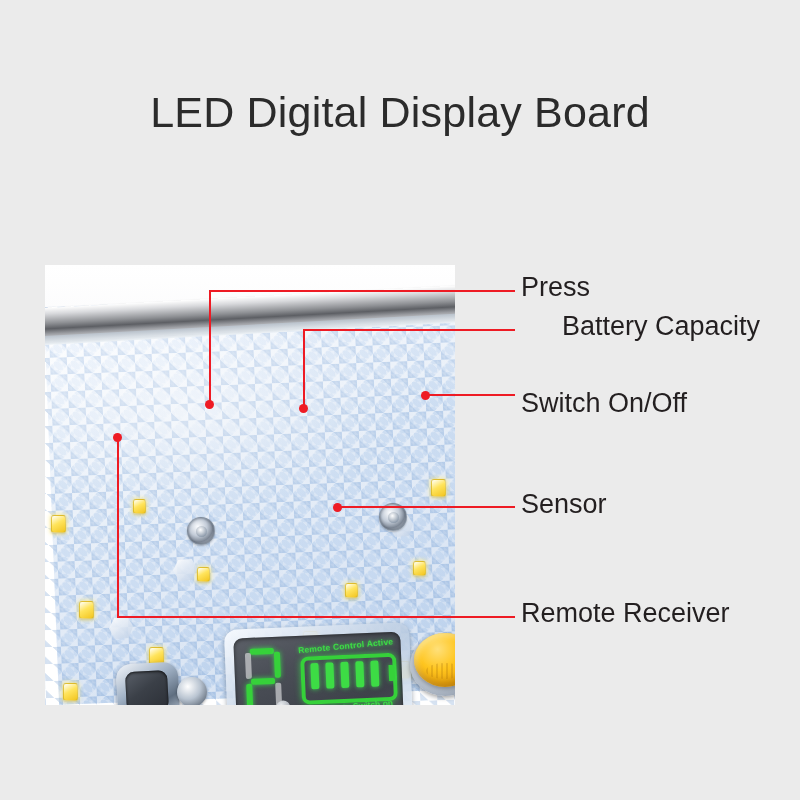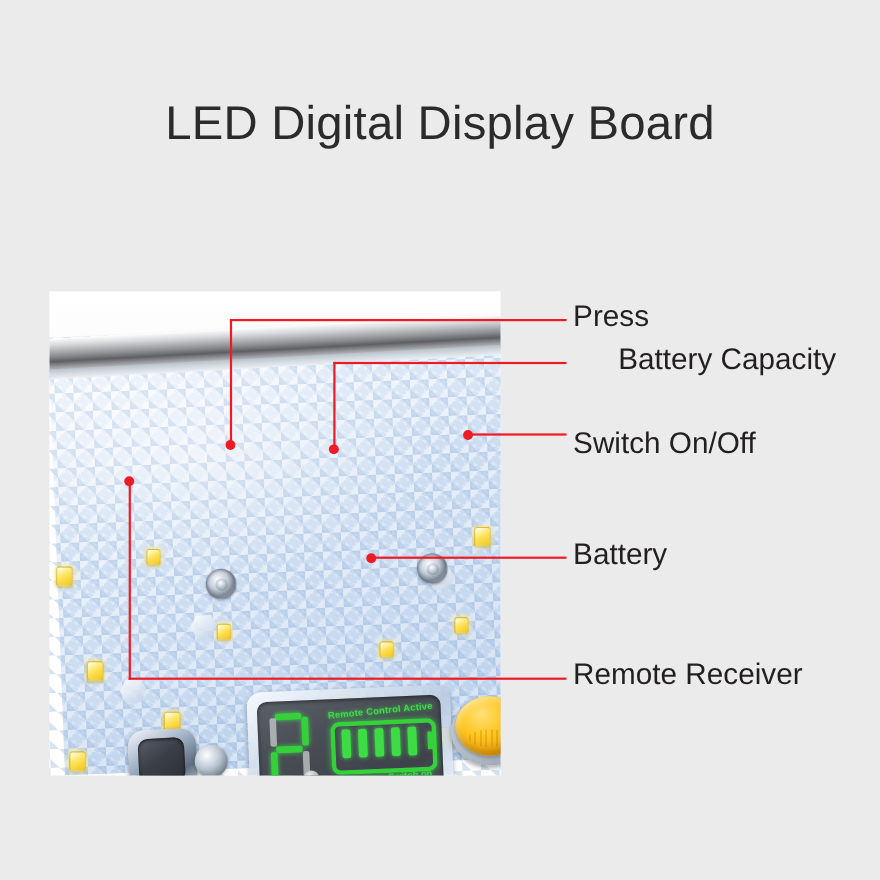--- a/index.html
+++ b/index.html
@@ -282,20 +282,20 @@
   <div class="cl h" style="left:303px;top:329px;width:212px;"></div>
   <div class="dot" style="left:299px;top:404px;"></div>
   <div class="label" style="left:530px;top:311px;margin-left:32px;">Battery Capacity</div>
 
   <div class="cl h" style="left:425px;top:394px;width:90px;"></div>
   <div class="dot" style="left:421px;top:391px;"></div>
   <div class="label" style="left:521px;top:372px;margin-top:16px;">Switch On/Off</div>
 
   <div class="cl h" style="left:337px;top:506px;width:178px;"></div>
   <div class="dot" style="left:333px;top:503px;"></div>
-  <div class="label" style="left:521px;top:489px;">Battery</div>
+  <div class="label" style="left:521px;top:489px;">Sensor</div>
 
   <div class="cl v" style="left:117px;top:437px;height:181px;"></div>
   <div class="cl h" style="left:117px;top:616px;width:398px;"></div>
   <div class="dot" style="left:113px;top:433px;"></div>
   <div class="label" style="left:521px;top:598px;">Remote Receiver</div>
 
 </div>
 
 </body></html>

